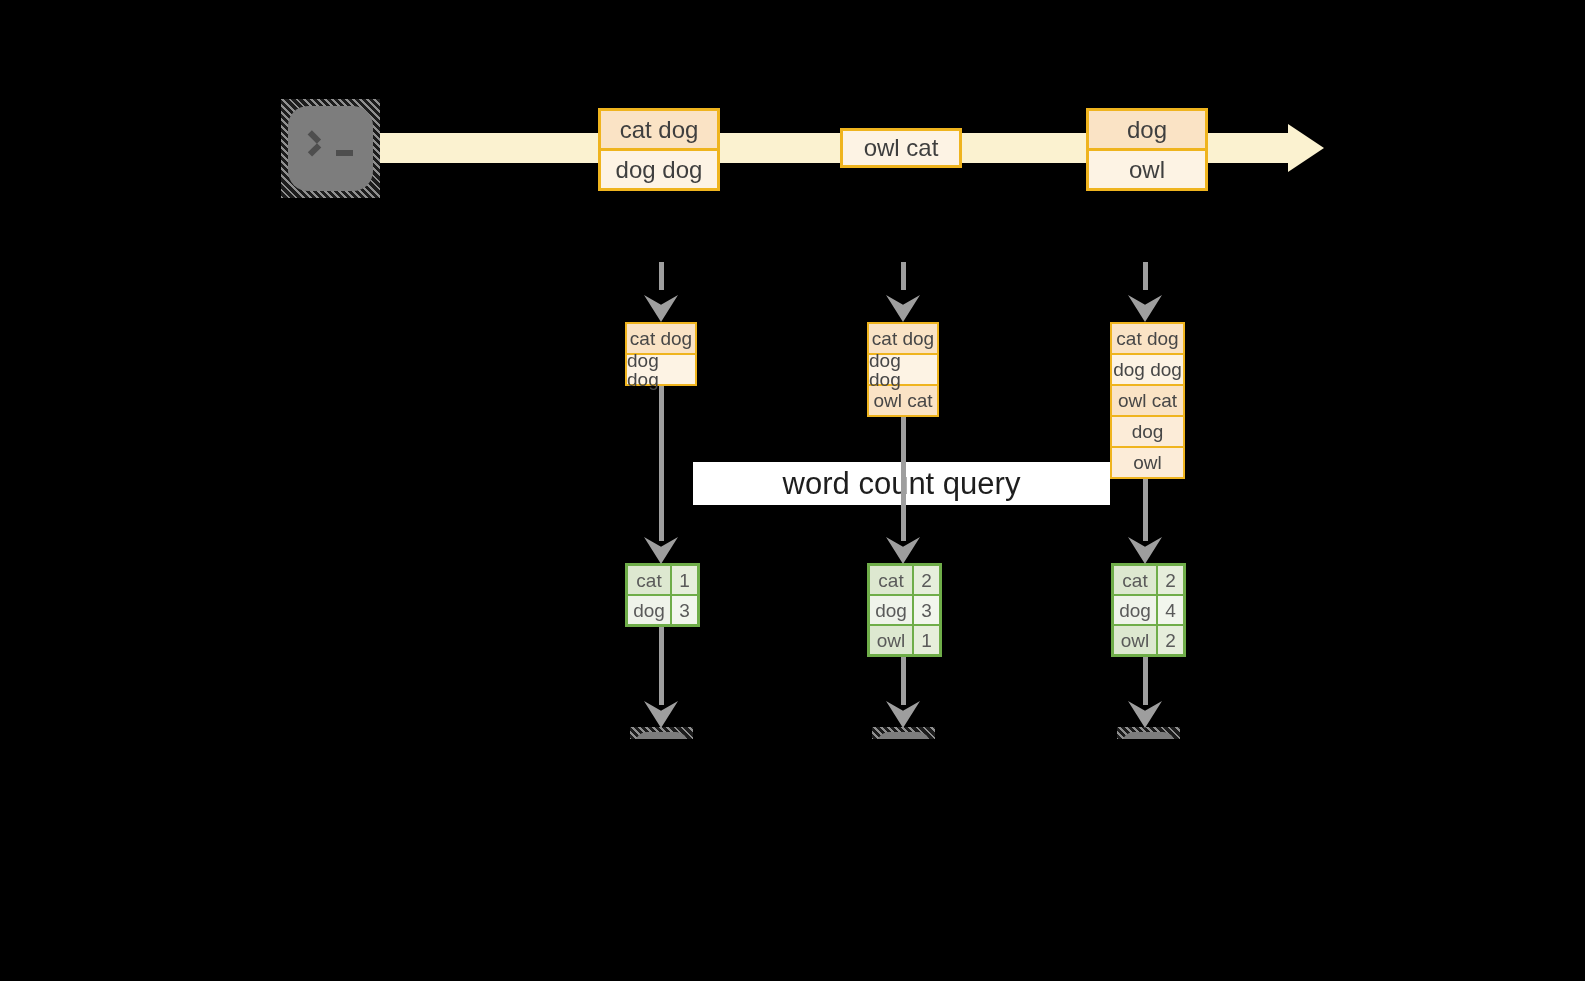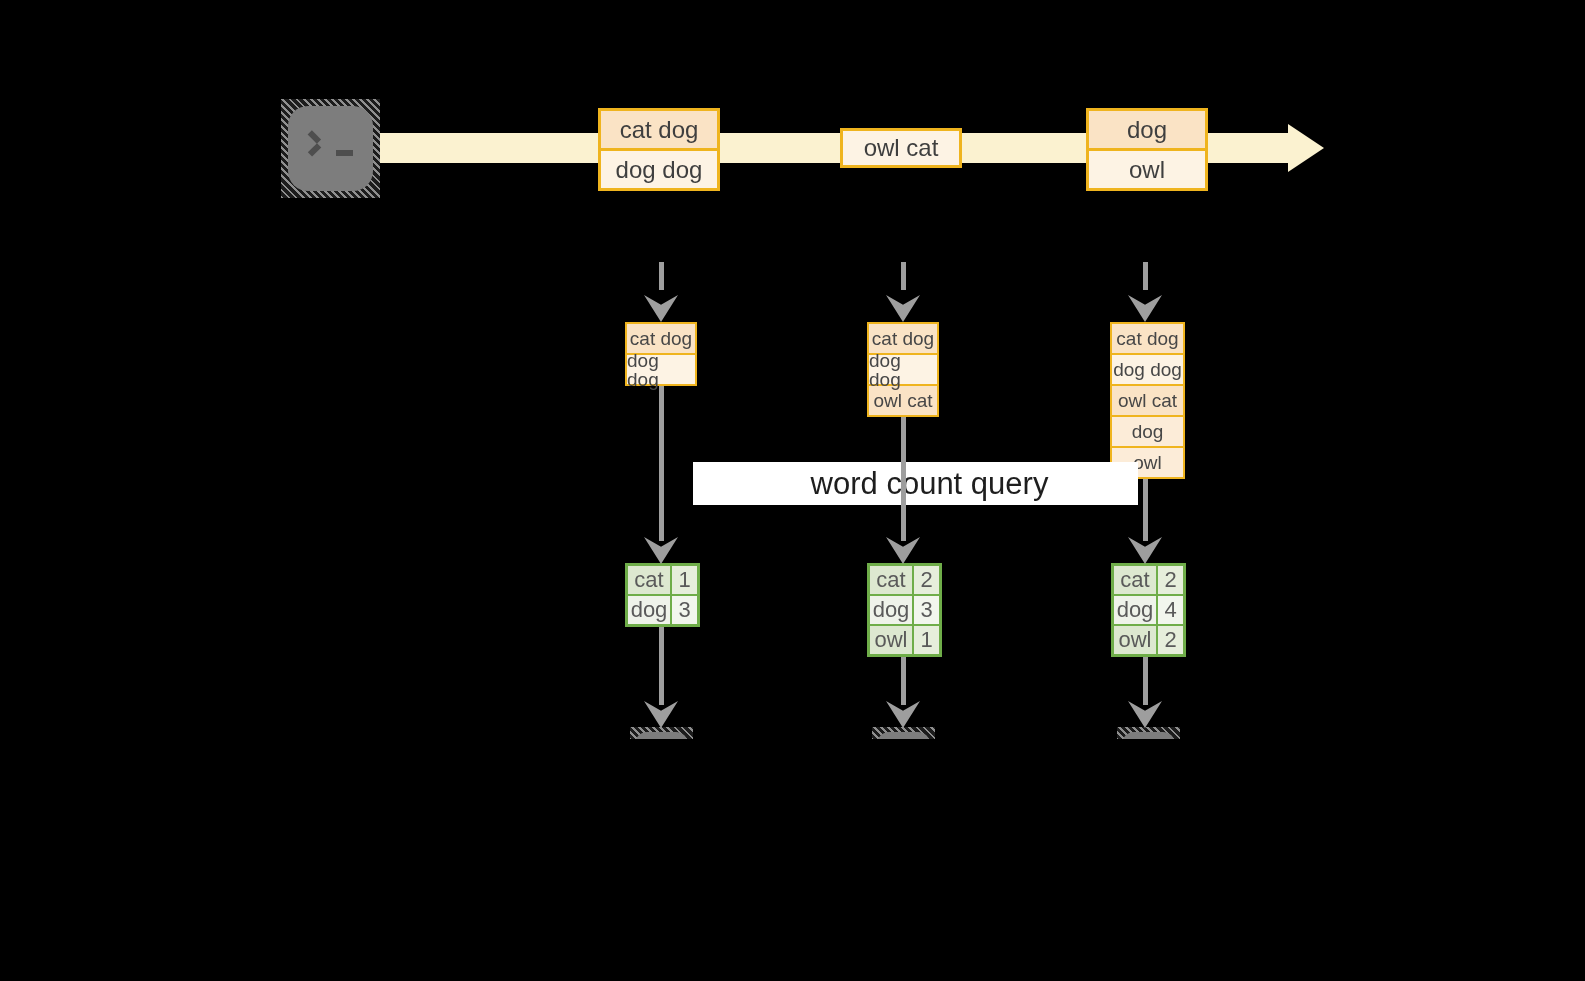--- a/index.html
+++ b/index.html
@@ -51,28 +51,28 @@
   .stack-3{left:1110px;width:71px;}
   .stack .scell{height:29px;}
   
   .gline{position:absolute;width:5px;background:#9e9e9e;z-index:6;}
   .ghead{position:absolute;width:34px;height:27px;background:#9e9e9e;
     clip-path:polygon(0 0,50% 36%,100% 0,50% 100%);z-index:6;}
   
   .dash{position:absolute;width:5px;height:28px;background:#9e9e9e;z-index:2;}
   
   .qlabel{position:absolute;left:693px;top:462px;width:417px;height:43px;background:#ffffff;z-index:5;
-    display:flex;align-items:center;justify-content:center;padding-left:28px;}
+    display:flex;align-items:center;justify-content:center;}
   .qlabel span{position:relative;z-index:7;color:#1e1e1e;font-size:31px;line-height:1;}
   
   .gtable{position:absolute;top:563px;border:3px solid #6fad49;z-index:4;background:#6fad49;}
   .grow{display:flex;}
   .grow + .grow{border-top:2px solid #6fad49;}
   .gword,.gcount{display:flex;align-items:center;justify-content:center;
-    height:28px;color:#5a5a5a;font-size:22px;line-height:1;}
+    height:28px;color:#5a5a5a;font-size:19px;line-height:1;}
   .gword{width:42px;}
   .gcount{width:25px;border-left:2px solid #6fad49;}
   .gt-1{left:625px;}
   .gt-2{left:867px;}
   .gt-3{left:1111px;}
   .r-a .gword{background:#dde8d0;}  .r-a .gcount{background:#e6eedb;}
   .r-b .gword{background:#eff3ea;}  .r-b .gcount{background:#f2f6ed;}
 </style>
 </head>
 <body>

